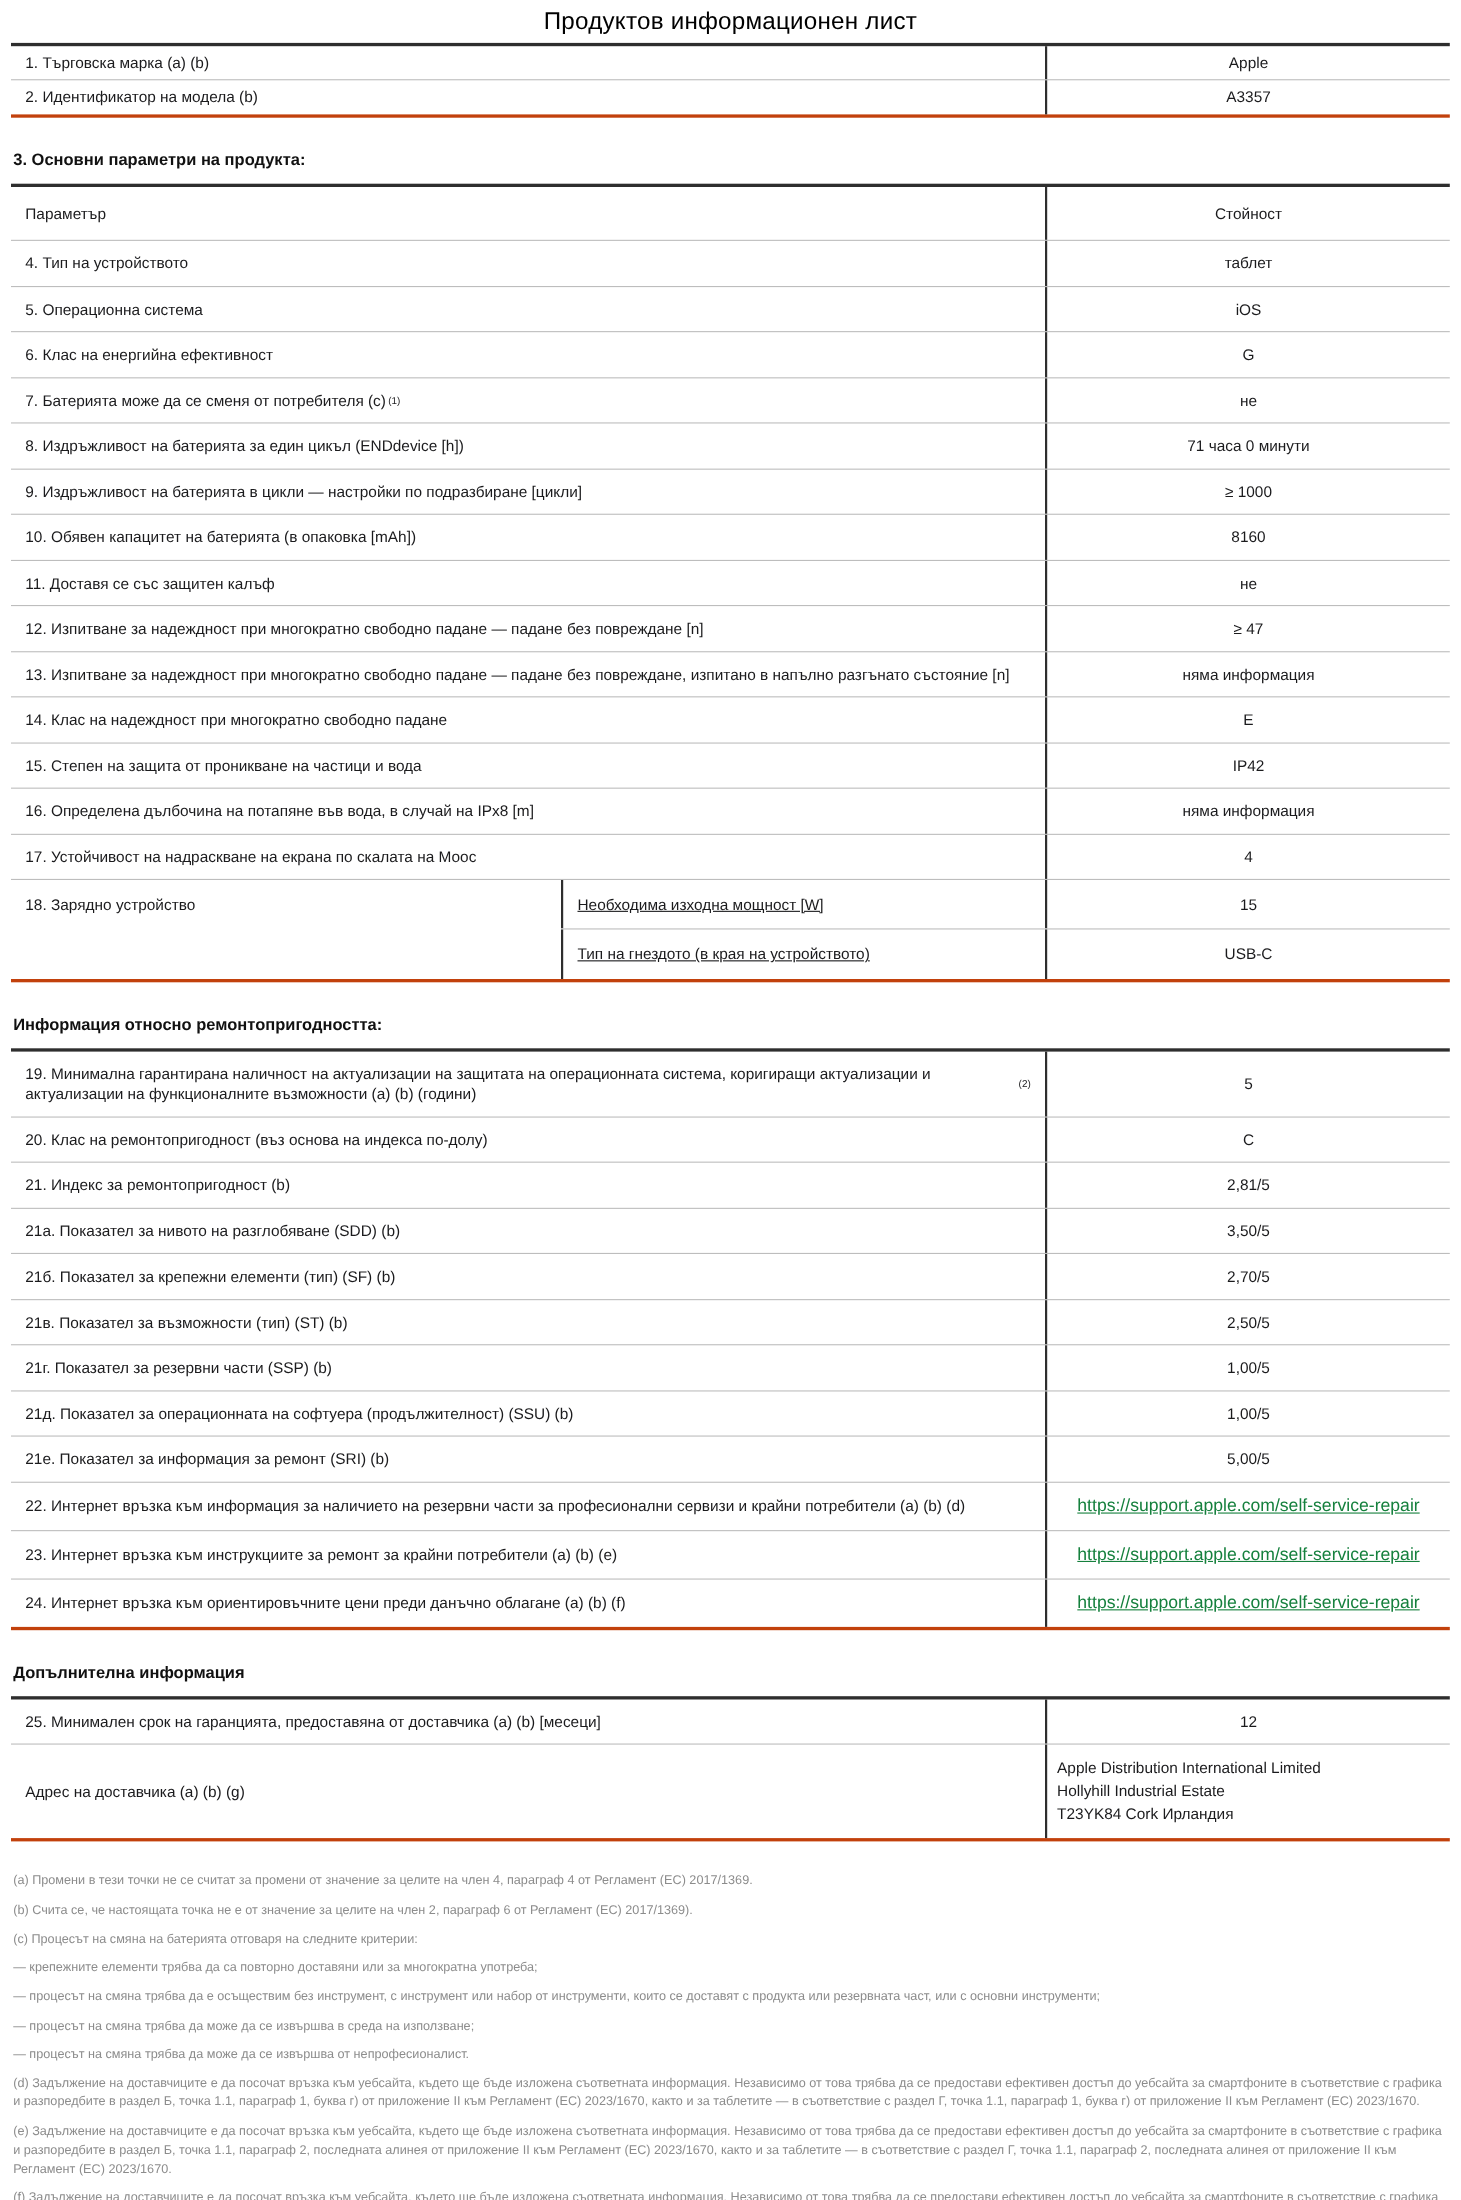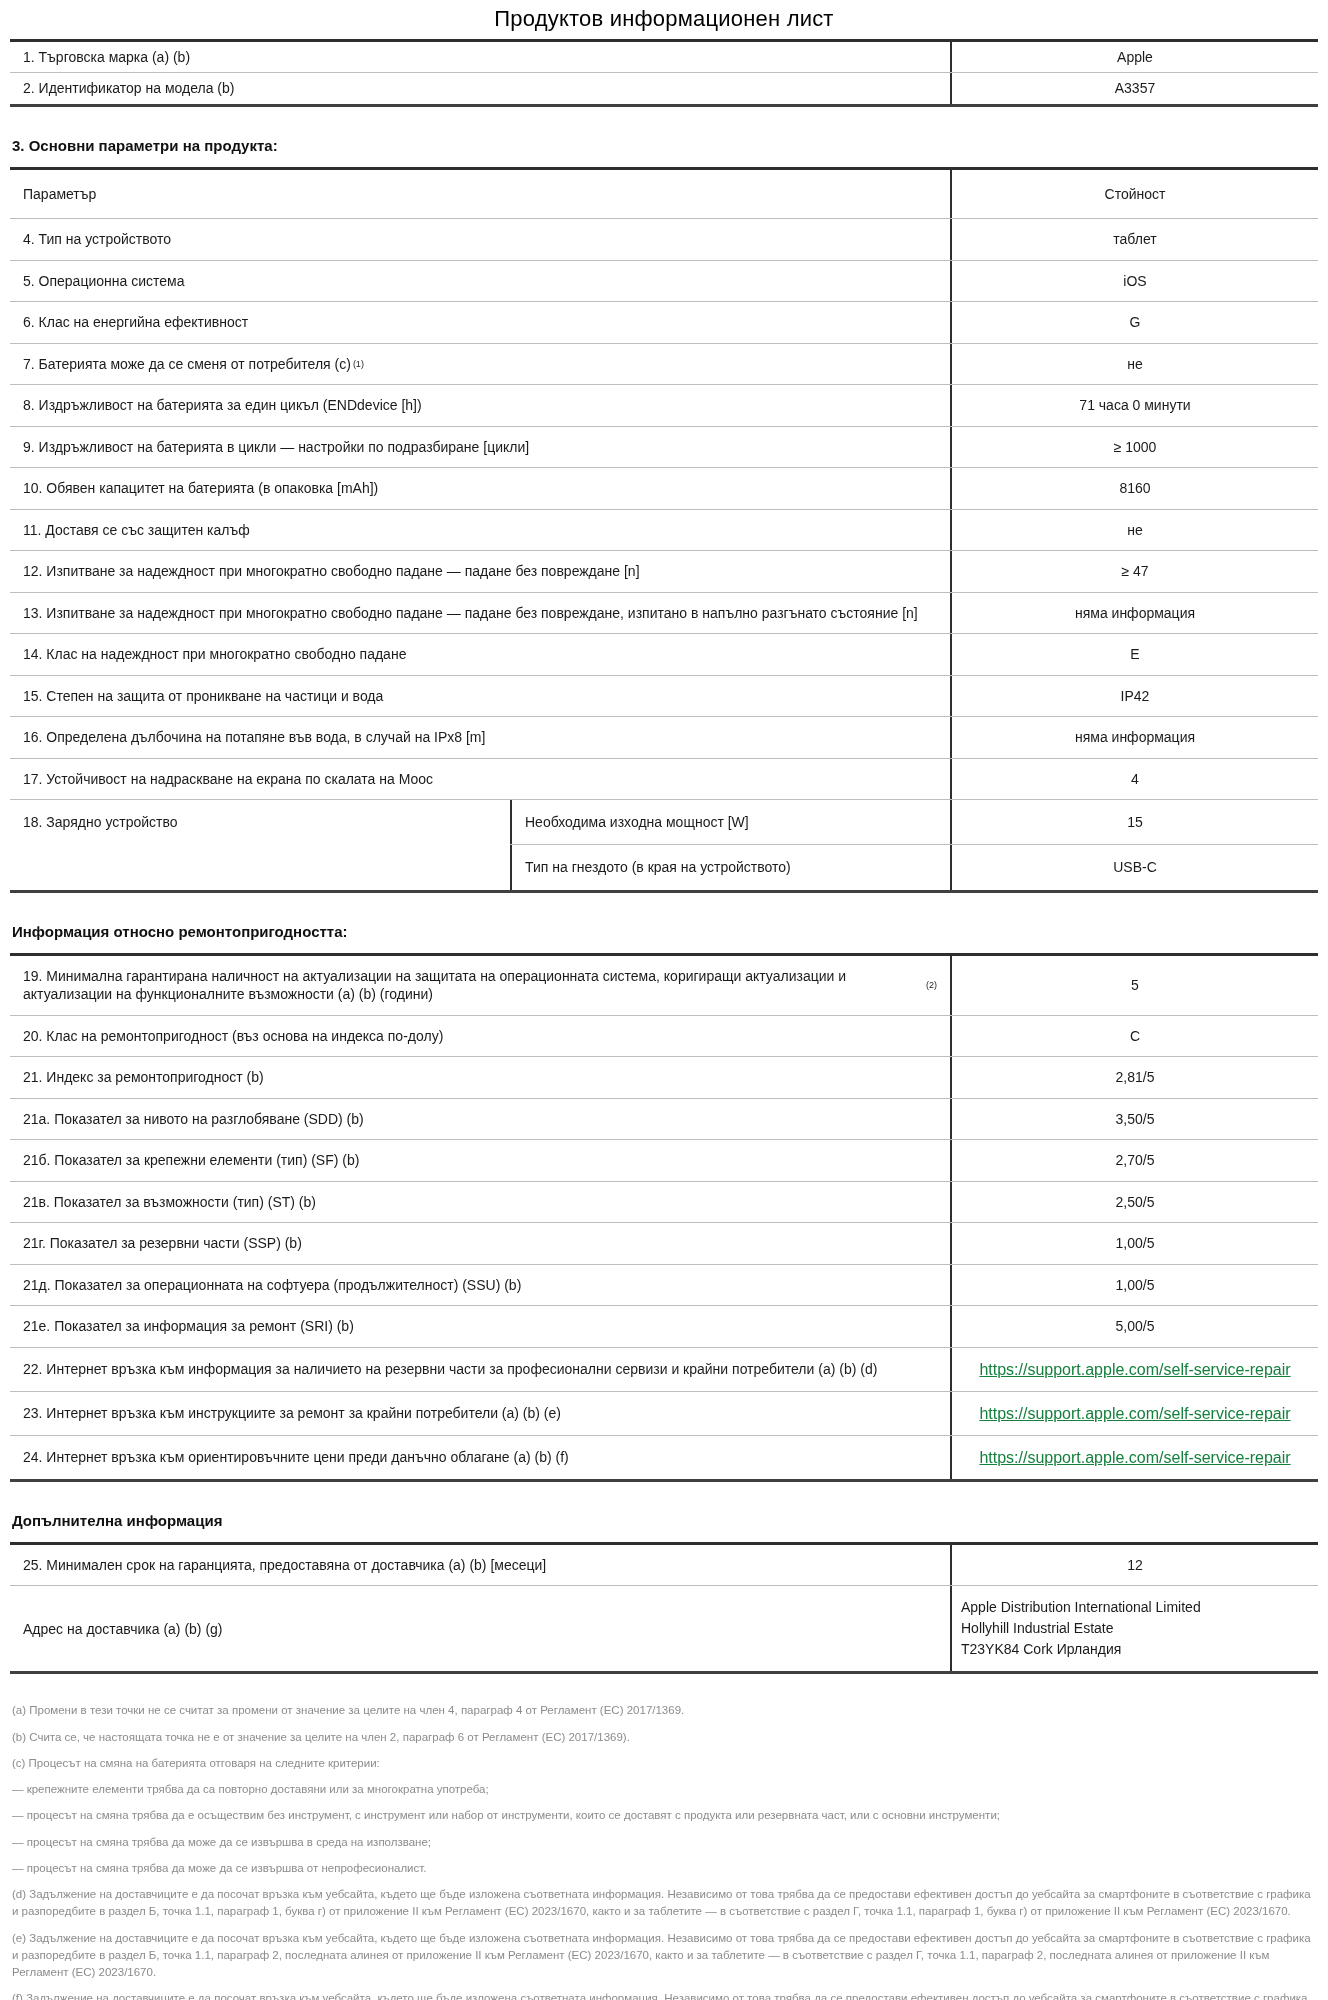--- a/index.html
+++ b/index.html
@@ -11,39 +11,39 @@
   .page{padding:4px 10px 14px;box-sizing:border-box;}
   .title{
     text-align:center;font-size:22px;font-weight:normal;
     margin:2px 0 7px;color:#000;letter-spacing:.2px;
   }
   .section-heading{
     font-size:15px;font-weight:bold;color:#111;
     margin:30px 2px 13px;
   }
   
-  .tbl{border-top:3px solid #2e2e2e;border-bottom:3px solid #404040;}
+  .tbl{border-top:3px solid #2e2e2e;border-bottom:3px solid #c2410c;}
   .t-row{display:flex;border-bottom:1px solid #bdbdbd;}
   .t-row:last-child{border-bottom:none;}
   .t-cell{padding:11px 13px;font-size:14px;line-height:1.32;box-sizing:border-box;}
   .t-label{flex:1 1 auto;display:flex;align-items:center;text-align:left;}
   .t-value{
     flex:0 0 368px;width:368px;border-left:2px solid #2e2e2e;
     display:flex;align-items:center;justify-content:center;text-align:center;
   }
   .id-row .t-cell{padding:6px 13px;}
   .hdr-row .t-cell{padding:15px 13px;}
   sup{font-size:9px;line-height:0;margin-left:2px;}
   
   .charger-row{align-items:flex-start;}
   .charger-label{flex:0 0 500px;width:500px;align-items:flex-start;padding-top:13px;}
   .charger-right{flex:1 1 auto;display:flex;flex-direction:column;}
   .charger-sub{display:flex;flex:1 1 auto;}
   .charger-sub.sub-sep{border-top:1px solid #bdbdbd;}
-  .t-mid{flex:1 1 auto;border-left:2px solid #2e2e2e;display:flex;align-items:center;padding:13px 13px;}
+  .t-mid{flex:1 1 auto;border-left:2px solid #2e2e2e;display:flex;align-items:center;padding:13px 13px;text-decoration:underline;}
   .charger-sub .t-value{display:flex;align-items:center;}
   
   .support-link{
     color:#15803d;text-decoration:underline;font-size:16px;cursor:pointer;
   }
   
   .t-value.addr{
     flex-direction:column;align-items:flex-start;justify-content:center;
     text-align:left;padding-left:9px;
   }

